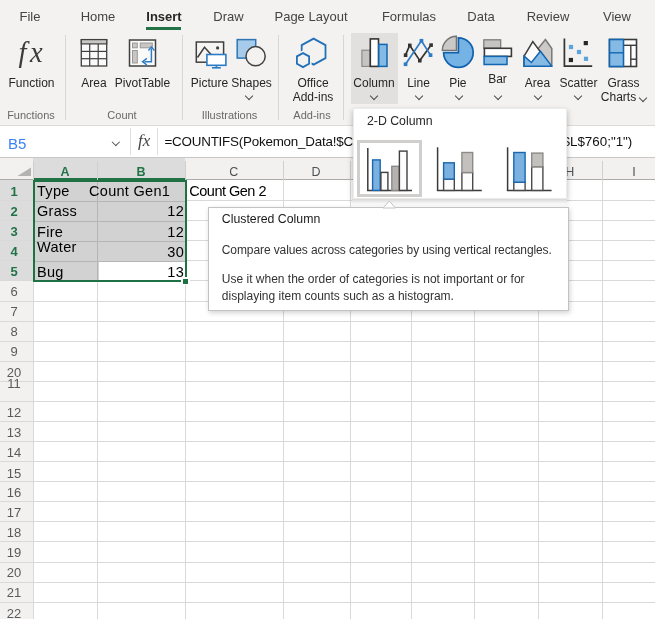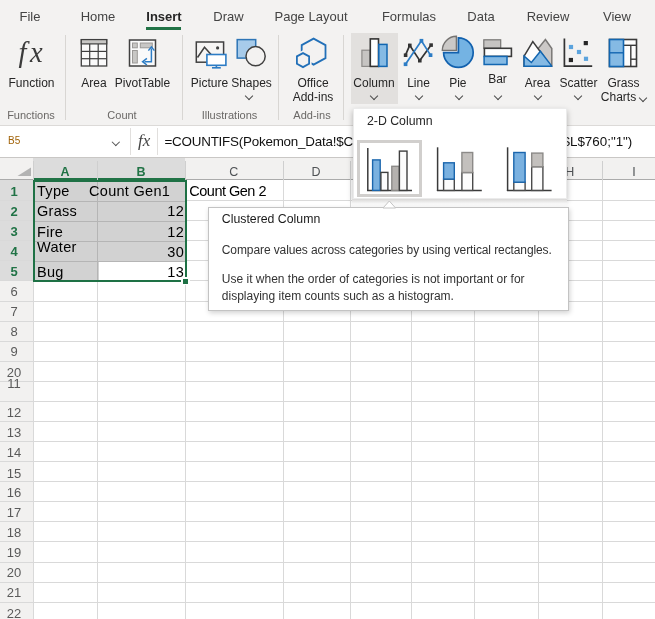--- a/index.html
+++ b/index.html
@@ -161,21 +161,21 @@
 <div class="chev" style="left:455.5px;top:93px"></div>
 <div class="chev" style="left:494.5px;top:93px"></div>
 <div class="chev" style="left:534.5px;top:93px"></div>
 <div class="chev" style="left:575.0px;top:93px"></div>
 <div class="chev" style="left:640px;top:94.5px"></div>
 <div class="glbl" style="left:31px;top:109px">Functions</div>
 <div class="glbl" style="left:122px;top:109px">Count</div>
 <div class="glbl" style="left:229.5px;top:109px">Illustrations</div>
 <div class="glbl" style="left:312px;top:109px">Add-ins</div>
 <div class="abs" style="left:0;top:126px;width:655px;height:32px;background:#fff;border-bottom:1px solid #c9c7c5;box-sizing:border-box"></div>
-<div class="abs" style="left:8px;top:135px;font-size:10px;color:#a16207">B5</div>
+<div class="abs" style="left:8px;top:135px;font-size:15px;color:#3b82f6">B5</div>
 <div class="chev" style="left:113px;top:139px;width:4.6px;height:4.6px;border-width:1.2px;border-color:#555"></div>
 <div class="abs" style="left:130px;top:128px;width:1px;height:27px;background:#e1dfdd"></div>
 <div class="abs" style="left:157px;top:128px;width:1px;height:27px;background:#e1dfdd"></div>
 <div class="abs" style="left:138px;top:131px;font-family:'Liberation Serif';font-style:italic;font-size:17px;color:#444">fx</div>
 <div class="abs" style="left:164.5px;top:133.5px;font-size:13.4px;letter-spacing:-0.22px;color:#111;white-space:nowrap;width:190px;overflow:hidden">=COUNTIFS(Pokemon_Data!$C$2:$C$760;A5;Pokemon_Data!$L$2</div>
 <div class="abs" style="left:562.5px;top:133.5px;font-size:13.4px;color:#111;white-space:nowrap">$L$760;"1")</div>
 <div class="abs" style="left:0;top:158px;width:655px;height:22px;background:#f2f1f0;border-bottom:1px solid #ababab;box-sizing:border-box"></div>
 <div class="abs" style="left:0;top:180px;width:33px;height:439px;background:#f2f1f0"></div>
 <svg class="abs" style="left:0;top:158px" width="33" height="22">
     <path d="M31 9.5 L31 18 L17.5 18 Z" fill="#b3b3b3"></path>

